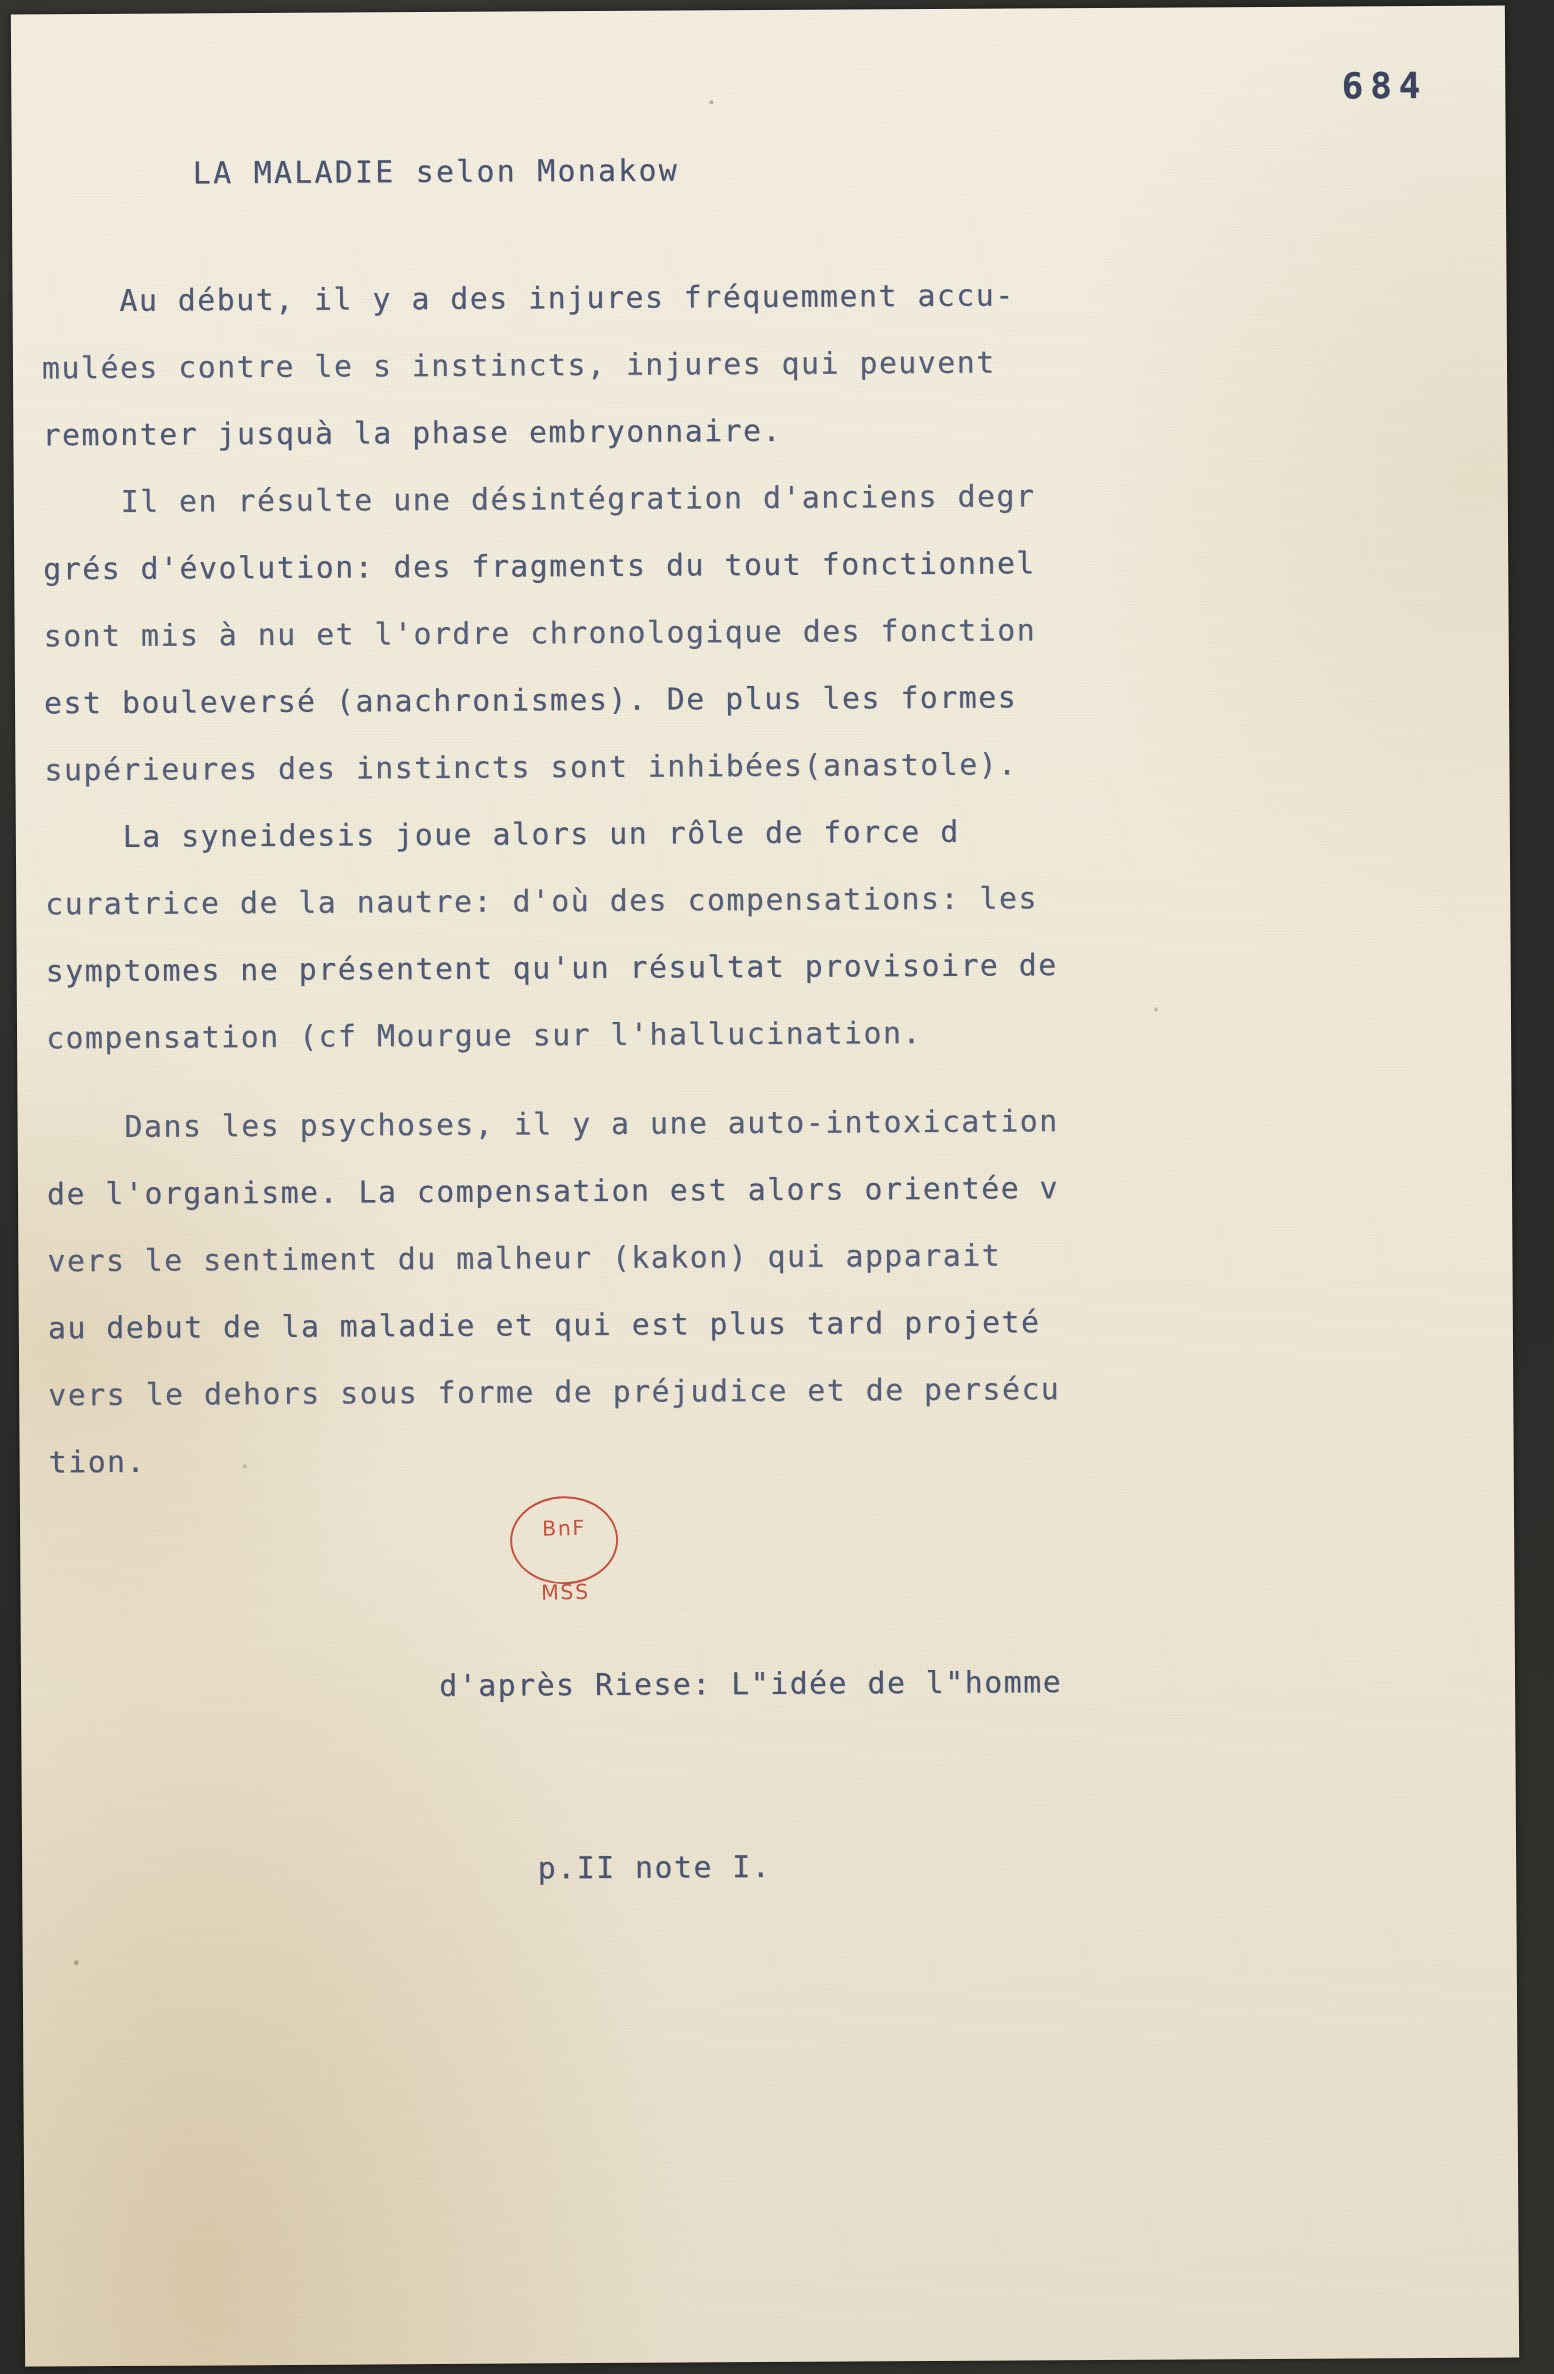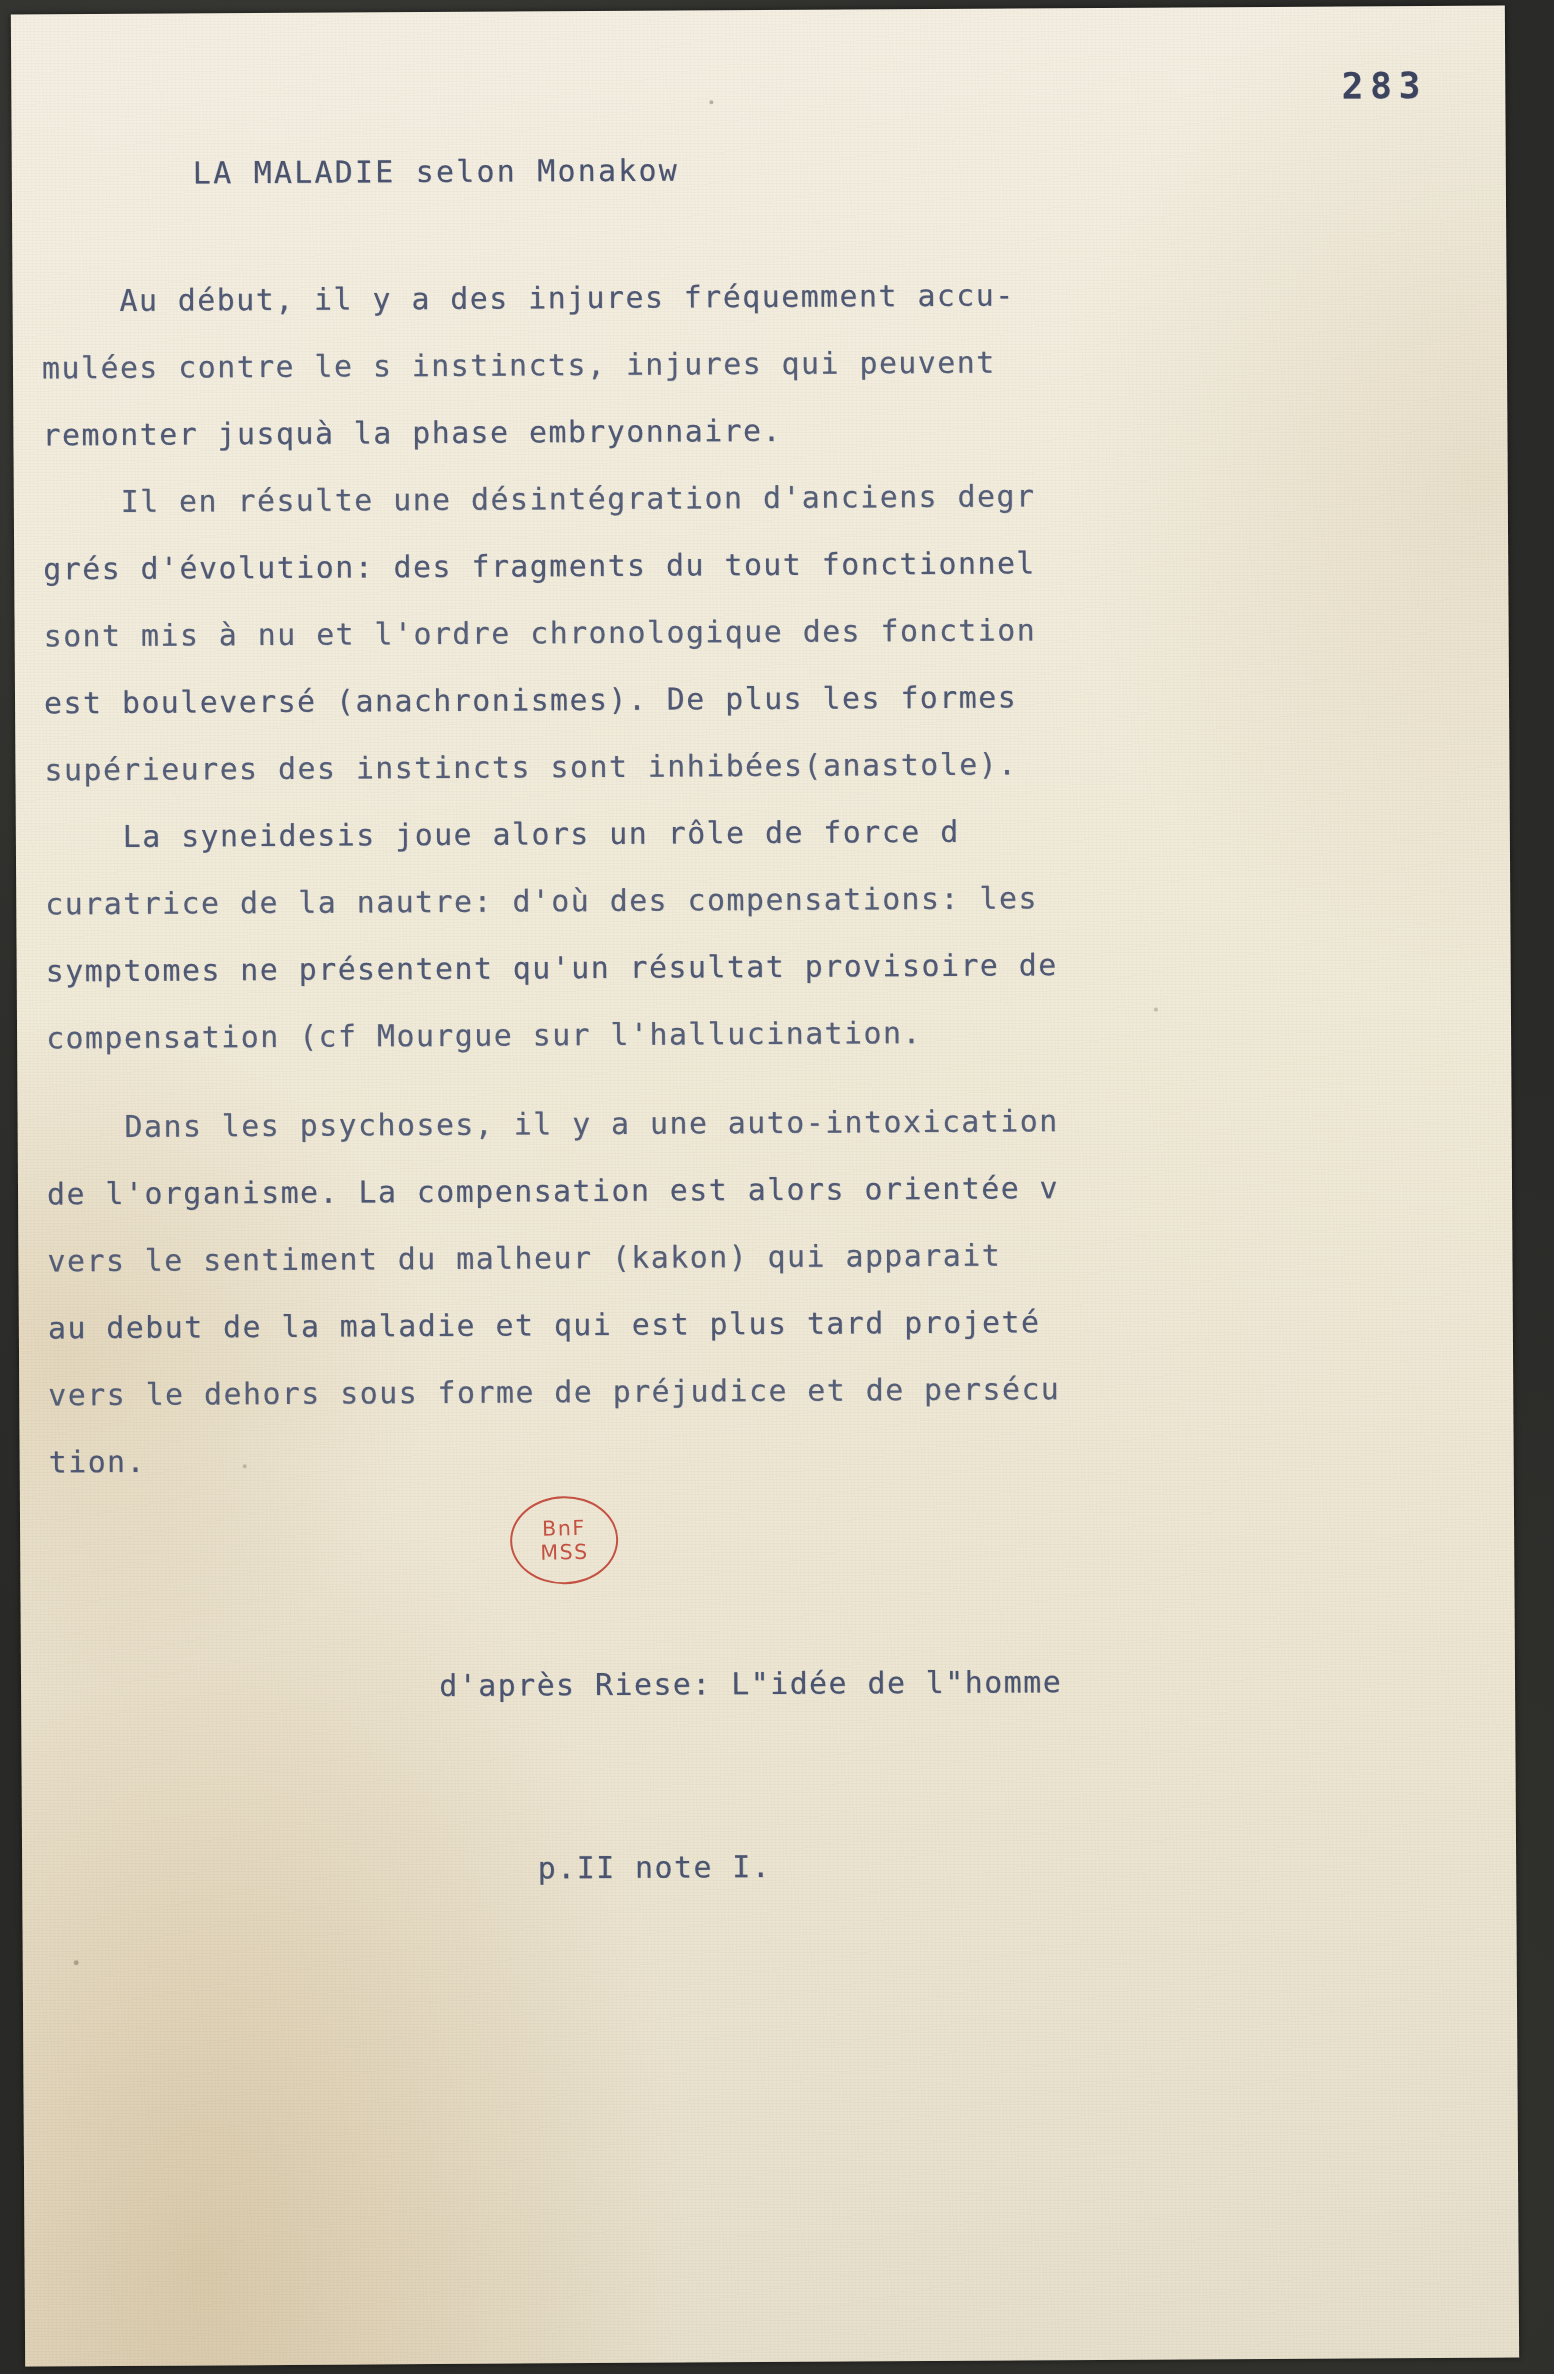--- a/index.html
+++ b/index.html
@@ -134,37 +134,37 @@
     line-height: 24.5px;
     letter-spacing: 1.5px;
     text-align: center;
     display: flex;
     flex-direction: column;
     justify-content: center;
     align-items: center;
     opacity: 0.85;
     transform: rotate(-1deg);
   }
-  #bnf-stamp span { display: block; }
+  #bnf-stamp span { display: block; margin-top: 40px; }
 
   
   .speck {
     position: absolute;
     background: rgba(110,100,80,0.45);
     border-radius: 50%;
   }
 </style>
 </head>
 <body>
 
 <div id="scan">
 
   <div id="sheet">
 
-    <div class="tw" id="page-number">283</div>
+    <div class="tw" id="page-number">684</div>
 
     <div class="tw" id="doc-title">LA MALADIE selon Monakow</div>
 
     <div class="tw" id="body-text"><div class="para">    Au début, il y a des injures fréquemment accu-</div><div class="para">mulées contre le s instincts, injures qui peuvent</div><div class="para">remonter jusquà la phase embryonnaire.</div><div class="para">    Il en résulte une désintégration d'anciens degr</div><div class="para">grés d'évolution: des fragments du tout fonctionnel</div><div class="para">sont mis à nu et l'ordre chronologique des fonction</div><div class="para">est bouleversé (anachronismes). De plus les formes</div><div class="para">supérieures des instincts sont inhibées(anastole).</div><div class="para">    La syneidesis joue alors un rôle de force d</div><div class="para">curatrice de la nautre: d'où des compensations: les</div><div class="para">symptomes ne présentent qu'un résultat provisoire de</div><div class="para">compensation (cf Mourgue sur l'hallucination.</div><div class="gap"></div><div class="para">    Dans les psychoses, il y a une auto-intoxication</div><div class="para">de l'organisme. La compensation est alors orientée v</div><div class="para">vers le sentiment du malheur (kakon) qui apparait</div><div class="para">au debut de la maladie et qui est plus tard projeté</div><div class="para">vers le dehors sous forme de préjudice et de persécu</div><div class="para">tion.</div></div>
 
     <div class="tw" id="attribution">
       <div class="para">                    d'après Riese: L"idée de l"homme</div>
       <div class="para">                         p.II note I.</div>
     </div>
 

